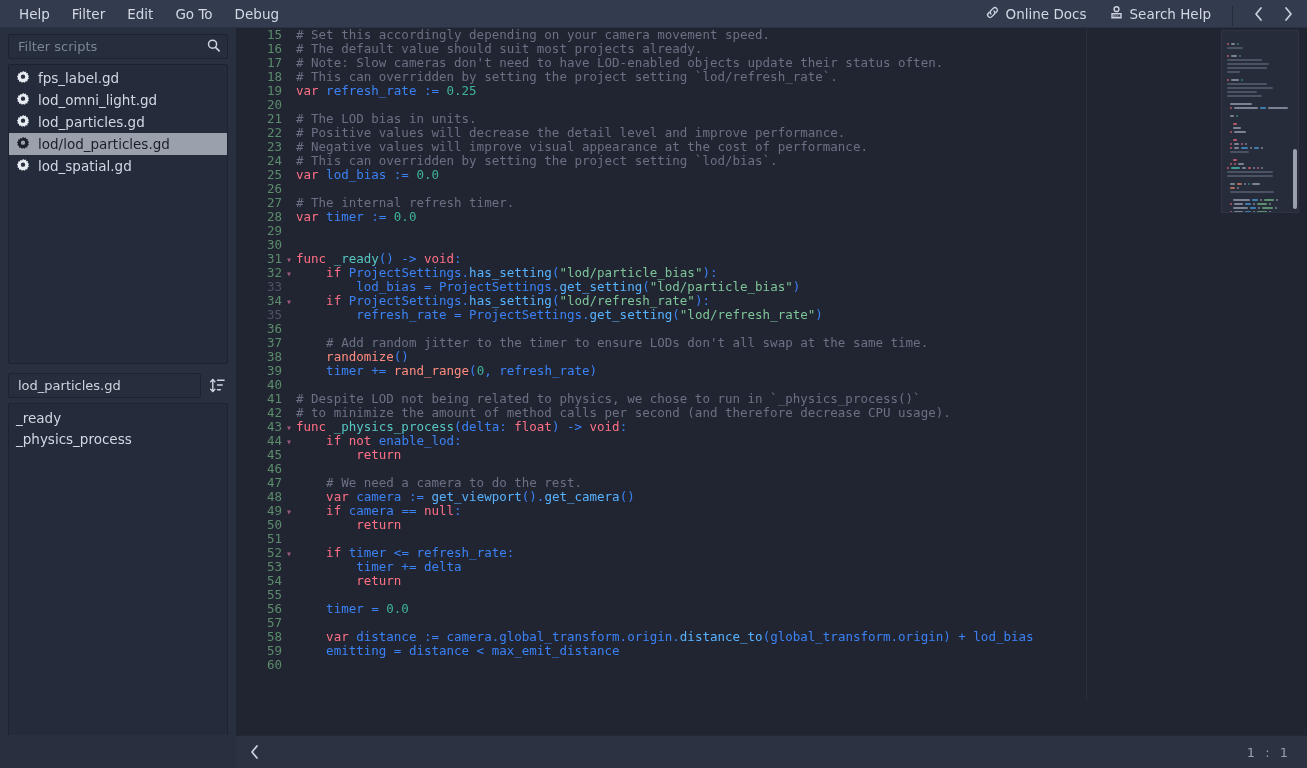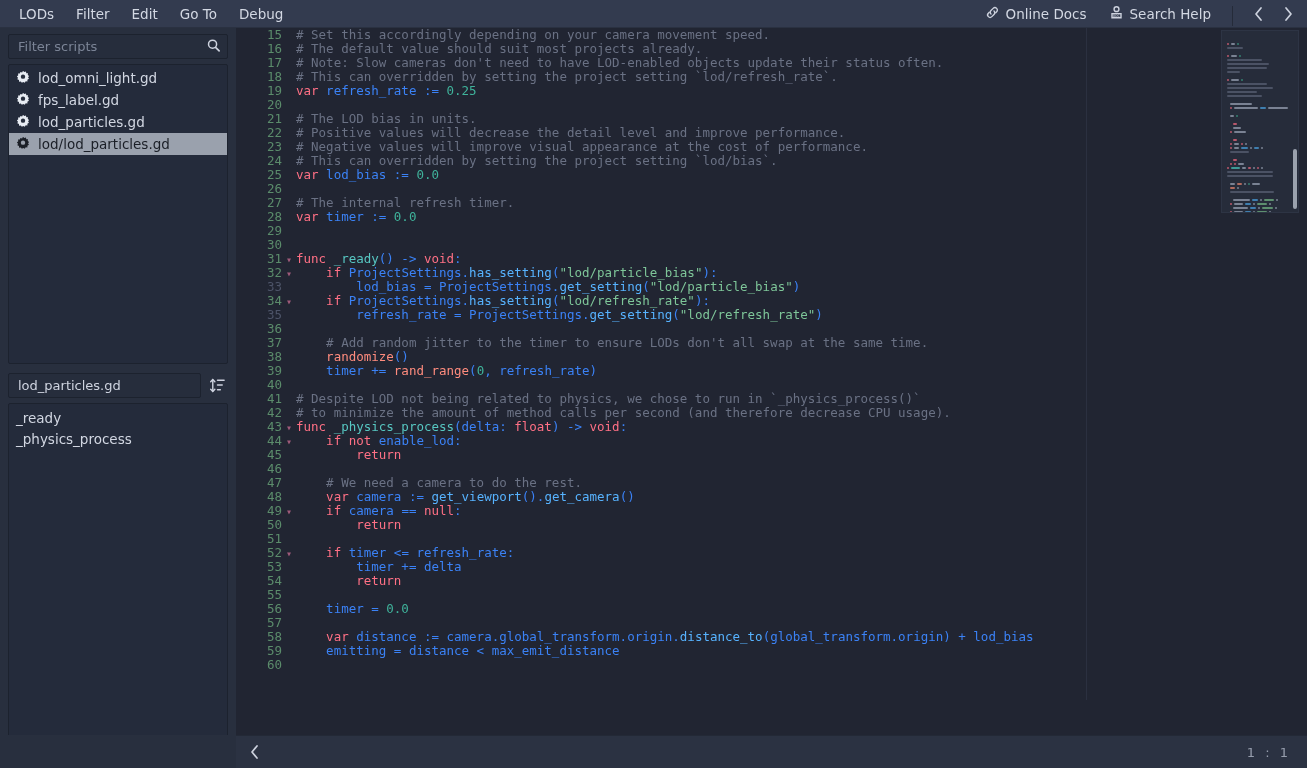--- a/index.html
+++ b/index.html
@@ -140,21 +140,21 @@
   .statusbar .pos{ margin-left:auto; padding-right:16px; color:#969dac; font-size:13px; letter-spacing:3px; }
   .leftfill{ position:absolute; left:0; bottom:0; width:236px; height:33px; background:#282f3e; }
 </style>
 </head>
 <body>
 
 <div id="app">
 
 
   <div class="menubar">
-    <div class="menuitem">LODs</div>
+    <div class="menuitem">Help</div>
     <div class="menuitem">Filter</div>
     <div class="menuitem">Edit</div>
     <div class="menuitem">Go To</div>
     <div class="menuitem">Debug</div>
 
     <div class="menuright">
       <div class="helpbtn">
         <span>
           <svg width="15" height="15" viewBox="0 0 16 16">
             <g stroke="#cdd2de" stroke-width="1.5" fill="none" stroke-linecap="round">
@@ -201,42 +201,49 @@
             </svg>
         </span>
       </div>
 
       <div class="scriptlist" id="scriptlist">
           <div class="scriptrow">
             <span><svg class="gear" viewBox="0 0 16 16">
                 <path fill="#e8ecf3" d="M8 0.8 L9.4 2.2 L11.3 1.6 L11.8 3.6 L13.8 3.7 L13.4 5.7 L15 6.8 L13.8 8.4 L14.8 10.1 L13 11 L13.1 13 L11.1 12.9 L10 14.5 L8.3 13.6 L6.7 14.7 L5.5 13.1 L3.5 13.3 L3.4 11.3 L1.5 10.6 L2.3 8.8 L1 7.3 L2.6 6.1 L2.3 4.1 L4.3 4 L5.1 2.2 L7 2.8 Z"></path>
                 <circle cx="8" cy="7.6" r="2.5" fill="#282f3e"></circle>
               </svg></span>
-            <span>lod_omni_light.gd</span>
+            <span>fps_label.gd</span>
           </div>
           <div class="scriptrow">
             <span><svg class="gear" viewBox="0 0 16 16">
                 <path fill="#e8ecf3" d="M8 0.8 L9.4 2.2 L11.3 1.6 L11.8 3.6 L13.8 3.7 L13.4 5.7 L15 6.8 L13.8 8.4 L14.8 10.1 L13 11 L13.1 13 L11.1 12.9 L10 14.5 L8.3 13.6 L6.7 14.7 L5.5 13.1 L3.5 13.3 L3.4 11.3 L1.5 10.6 L2.3 8.8 L1 7.3 L2.6 6.1 L2.3 4.1 L4.3 4 L5.1 2.2 L7 2.8 Z"></path>
                 <circle cx="8" cy="7.6" r="2.5" fill="#282f3e"></circle>
               </svg></span>
-            <span>fps_label.gd</span>
+            <span>lod_omni_light.gd</span>
           </div>
           <div class="scriptrow">
             <span><svg class="gear" viewBox="0 0 16 16">
                 <path fill="#e8ecf3" d="M8 0.8 L9.4 2.2 L11.3 1.6 L11.8 3.6 L13.8 3.7 L13.4 5.7 L15 6.8 L13.8 8.4 L14.8 10.1 L13 11 L13.1 13 L11.1 12.9 L10 14.5 L8.3 13.6 L6.7 14.7 L5.5 13.1 L3.5 13.3 L3.4 11.3 L1.5 10.6 L2.3 8.8 L1 7.3 L2.6 6.1 L2.3 4.1 L4.3 4 L5.1 2.2 L7 2.8 Z"></path>
                 <circle cx="8" cy="7.6" r="2.5" fill="#282f3e"></circle>
               </svg></span>
             <span>lod_particles.gd</span>
           </div>
           <div class="scriptrow sel">
             <span><svg class="gear" viewBox="0 0 16 16">
                 <path fill="#1b1f27" d="M8 0.8 L9.4 2.2 L11.3 1.6 L11.8 3.6 L13.8 3.7 L13.4 5.7 L15 6.8 L13.8 8.4 L14.8 10.1 L13 11 L13.1 13 L11.1 12.9 L10 14.5 L8.3 13.6 L6.7 14.7 L5.5 13.1 L3.5 13.3 L3.4 11.3 L1.5 10.6 L2.3 8.8 L1 7.3 L2.6 6.1 L2.3 4.1 L4.3 4 L5.1 2.2 L7 2.8 Z"></path>
                 <circle cx="8" cy="7.6" r="2.5" fill="#9aa1ad"></circle>
               </svg></span>
             <span>lod/lod_particles.gd</span>
+          </div>
+          <div class="scriptrow">
+            <span><svg class="gear" viewBox="0 0 16 16">
+                <path fill="#e8ecf3" d="M8 0.8 L9.4 2.2 L11.3 1.6 L11.8 3.6 L13.8 3.7 L13.4 5.7 L15 6.8 L13.8 8.4 L14.8 10.1 L13 11 L13.1 13 L11.1 12.9 L10 14.5 L8.3 13.6 L6.7 14.7 L5.5 13.1 L3.5 13.3 L3.4 11.3 L1.5 10.6 L2.3 8.8 L1 7.3 L2.6 6.1 L2.3 4.1 L4.3 4 L5.1 2.2 L7 2.8 Z"></path>
+                <circle cx="8" cy="7.6" r="2.5" fill="#282f3e"></circle>
+              </svg></span>
+            <span>lod_spatial.gd</span>
           </div>
         </div>
 
       <div class="midbar">
         <div class="filterbox">
           <input type="text" value="lod_particles.gd" style="">
         </div>
         <div class="sorticon">
           <svg width="17" height="17" viewBox="0 0 18 18">
             <g stroke="#cdd2de" stroke-width="1.5" stroke-linecap="round">

